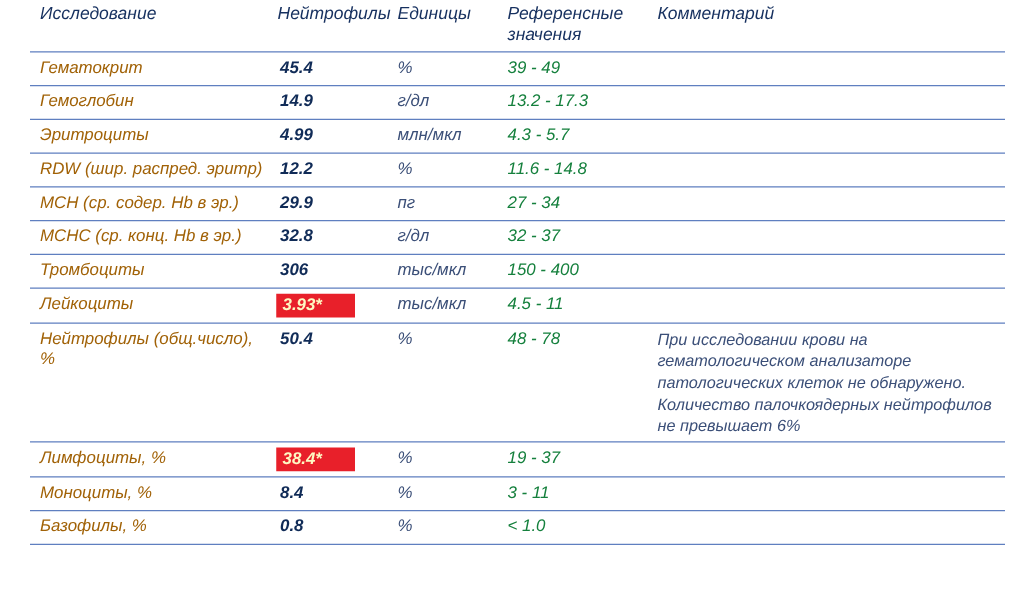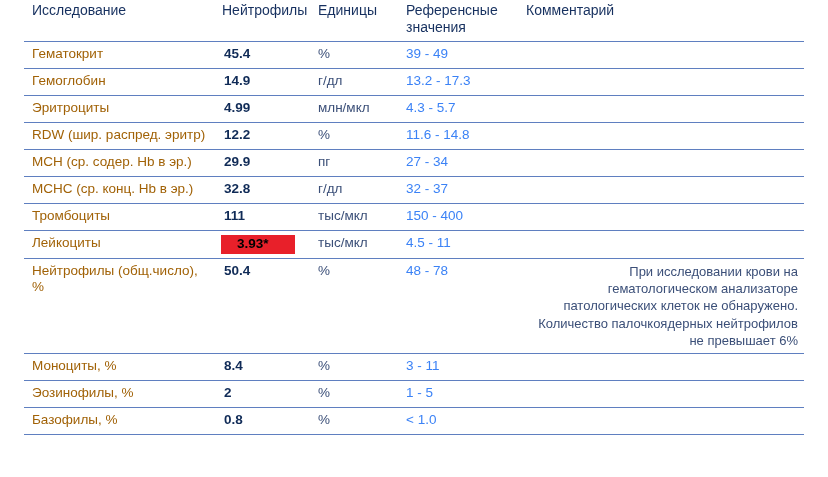--- a/index.html
+++ b/index.html
@@ -14,20 +14,21 @@
     color: #1f3a6e;
     overflow: hidden;
   }
   .sheet {
     position: relative;
     width: 780px;
     height: 477px;
     background: #ffffff;
     box-sizing: border-box;
     padding: 0 24px;
+    font-style: italic;
   }
   table.labtable {
     width: 780px;
     border-collapse: collapse;
     table-layout: fixed;
     font-size: 13.5px;
   }
   table.labtable col.c-name   { width: 192px; }
   table.labtable col.c-result { width: 96px; }
   table.labtable col.c-units  { width: 88px; }
@@ -59,40 +60,40 @@
   td.name {
     padding-left: 8px;
     color: #a16207;
   }
   td.result {
     font-weight: bold;
     color: #102b57;
     padding-left: 8px;
   }
   td.units { color: #3b4f78; }
-  td.ref   { color: #3b82f6; }
+  td.ref   { color: #15803d; }
   td.comment {
     color: #3b4f78;
     padding-left: 6px;
     font-size: 13px;
     line-height: 1.33;
   }
   .flag {
     display: inline-block;
     background: #e8202a;
-    color: #000000;
+    color: #fef9c3;
     font-weight: bold;
-    padding: 1px 26px 1px 16px;
+    padding: 1px 26px 1px 5px;
     margin-left: -3px;
     line-height: 1.25;
     min-width: 62px;
     box-sizing: border-box;
   }
   .tall td { padding-bottom: 4px; }
-  .comment-cell { vertical-align: top; text-align: right; }
+  .comment-cell { vertical-align: top; }
 </style>
 </head>
 <body>
 
 <div class="sheet">
   <table class="labtable">
     <colgroup>
       <col class="c-name">
         <col class="c-result">
         <col class="c-units">
@@ -149,51 +150,51 @@
         </tr>
         <tr>
           <td class="name">MCHC (ср. конц. Hb в эр.)</td>
           <td class="result">32.8</td>
           <td class="units">г/дл</td>
           <td class="ref">32 - 37</td>
           <td class="comment comment-cell"></td>
         </tr>
         <tr>
           <td class="name">Тромбоциты</td>
-          <td class="result">111</td>
+          <td class="result">306</td>
           <td class="units">тыс/мкл</td>
           <td class="ref">150 - 400</td>
           <td class="comment comment-cell"></td>
         </tr>
         <tr>
           <td class="name">Лейкоциты</td>
           <td class="result"><span class="flag">3.93*</span></td>
           <td class="units">тыс/мкл</td>
           <td class="ref">4.5 - 11</td>
           <td class="comment comment-cell"></td>
         </tr>
         <tr class="tall">
           <td class="name">Нейтрофилы (общ.число), %</td>
           <td class="result">50.4</td>
           <td class="units">%</td>
           <td class="ref">48 - 78</td>
           <td class="comment comment-cell">При исследовании крови на гематологическом анализаторе патологических клеток не обнаружено. Количество палочкоядерных нейтрофилов не превышает 6%</td>
         </tr>
         <tr>
+          <td class="name">Лимфоциты, %</td>
+          <td class="result"><span class="flag">38.4*</span></td>
+          <td class="units">%</td>
+          <td class="ref">19 - 37</td>
+          <td class="comment comment-cell"></td>
+        </tr>
+        <tr>
           <td class="name">Моноциты, %</td>
           <td class="result">8.4</td>
           <td class="units">%</td>
           <td class="ref">3 - 11</td>
-          <td class="comment comment-cell"></td>
-        </tr>
-        <tr>
-          <td class="name">Эозинофилы, %</td>
-          <td class="result">2</td>
-          <td class="units">%</td>
-          <td class="ref">1 - 5</td>
           <td class="comment comment-cell"></td>
         </tr>
         <tr>
           <td class="name">Базофилы, %</td>
           <td class="result">0.8</td>
           <td class="units">%</td>
           <td class="ref">&lt; 1.0</td>
           <td class="comment comment-cell"></td>
         </tr>
       </tbody>

